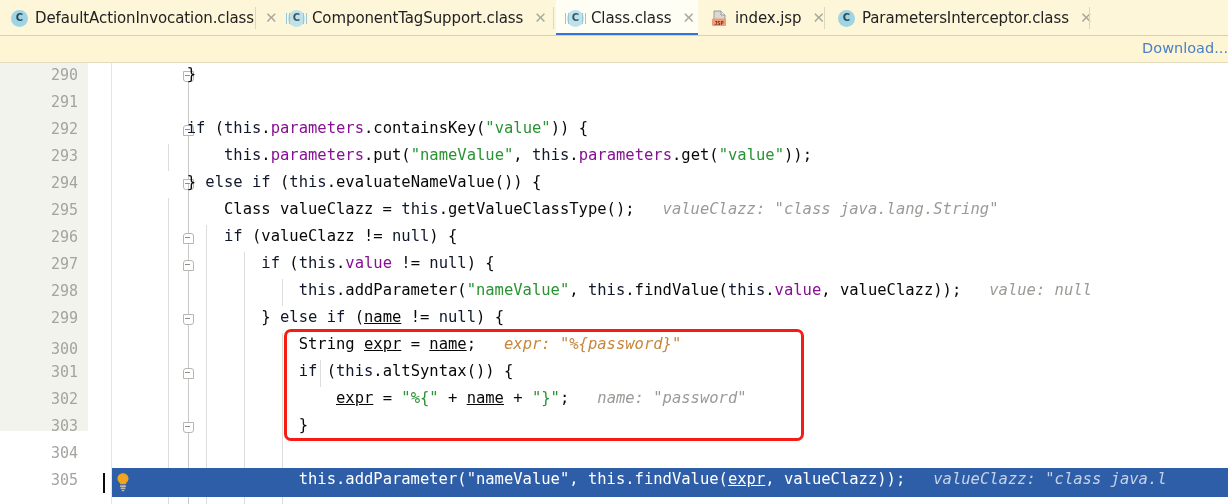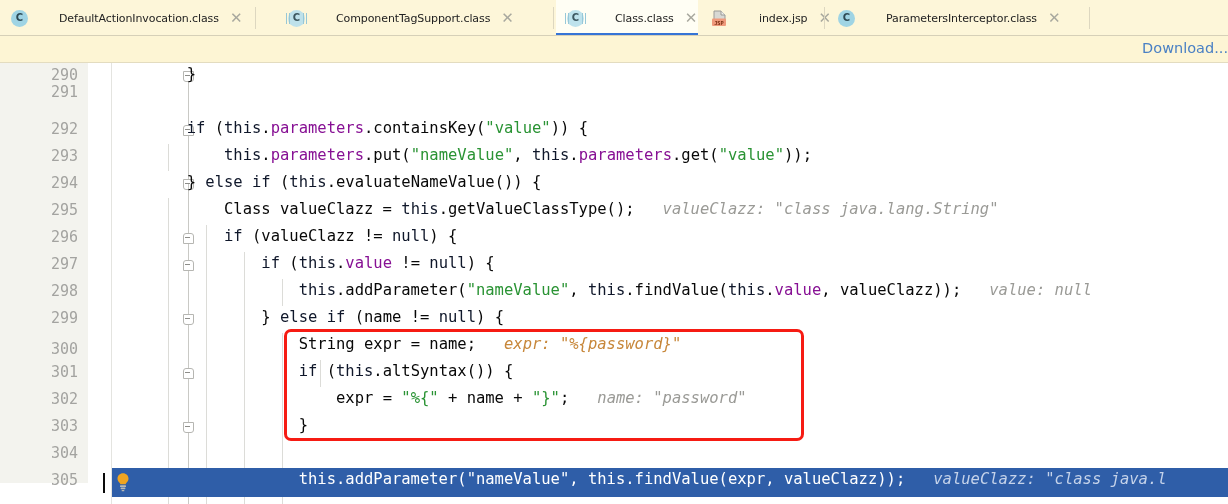--- a/index.html
+++ b/index.html
@@ -31,21 +31,21 @@
     cursor:default;
   }
   .tab.active{ background:#fffef4; }
   .tab.active:after{
     content:"";position:absolute;left:0;bottom:0;right:0;height:3px;
     background:#3574d6;
   }
   .tab .sep{
     position:absolute;right:0;top:7px;height:22px;width:1px;background:#ddd7c0;
   }
-  .tab-label{font-size:11px;letter-spacing:-0.1px;margin-left:24px;}
+  .tab-label{font-size:15px;letter-spacing:-0.1px;}
   .tab-close{
     font-size:15px;color:#a8a89e;margin-left:4px;line-height:1;
     font-family:"DejaVu Sans",sans-serif;
   }
 
   
   .ico{width:17px;height:17px;flex:0 0 17px;position:relative;}
   .ico-class{
     border-radius:50%;
     background:#9fd4e4;
@@ -83,21 +83,21 @@
     cursor:pointer;
     margin-left:48px;
   }
 
   
   .editor{
     position:absolute;left:0;top:63px;width:1228px;height:441px;
     background:#ffffff;overflow:hidden;
   }
   .gutter{
-    position:absolute;left:0;top:0;width:88px;height:420px;
+    position:absolute;left:0;top:0;width:88px;height:368px;
     background:#f3f3ee;
   }
   .foldgutter{
     position:absolute;left:88px;top:0;width:24px;height:441px;
     background:#ffffff;
   }
   .foldgutter:after{
     content:"";position:absolute;right:0;top:0;width:1px;height:441px;
     background:#e4e4e0;
   }
@@ -144,21 +144,21 @@
   
   .iguide{
     position:absolute;width:1px;background:#dcdcd8;
   }
 
   
   .kw{color:#0f172a;}
   .str{color:#2a9334;}
   .fld{color:#871094;}
   .pln{color:#080808;}
-  .und{text-decoration-color:#080808;}
+  .und{text-decoration:underline;text-decoration-color:#080808;}
   .hint{color:#9a9a96;font-style:italic;}
   .hint-hl{color:#c7873a;font-style:italic;}
   .row.sel .hint{color:#c5d3ea;}
   .row.sel .und{text-decoration-color:#ffffff;}
 
   
   .redbox{
     position:absolute;
     border:3px solid #f61b13;
     border-radius:7px;
@@ -222,21 +222,21 @@
   </div>
 
   <div class="notifbar">
     <span class="notif-link">Download...</span>
   </div>
 
   <div class="editor">
 
     <div class="gutter">
       <span class="lnum" style="top:5px;">290</span>
-      <span class="lnum" style="top:22px;">291</span>
+      <span class="lnum" style="top:32px;">291</span>
       <span class="lnum" style="top:59px;">292</span>
       <span class="lnum" style="top:86px;">293</span>
       <span class="lnum" style="top:113px;text-align:center;">294</span>
       <span class="lnum" style="top:140px;">295</span>
       <span class="lnum" style="top:167px;">296</span>
       <span class="lnum" style="top:194px;">297</span>
       <span class="lnum" style="top:221px;">298</span>
       <span class="lnum" style="top:248px;">299</span>
       <span class="lnum" style="top:279px;">300</span>
       <span class="lnum" style="top:302px;">301</span>

